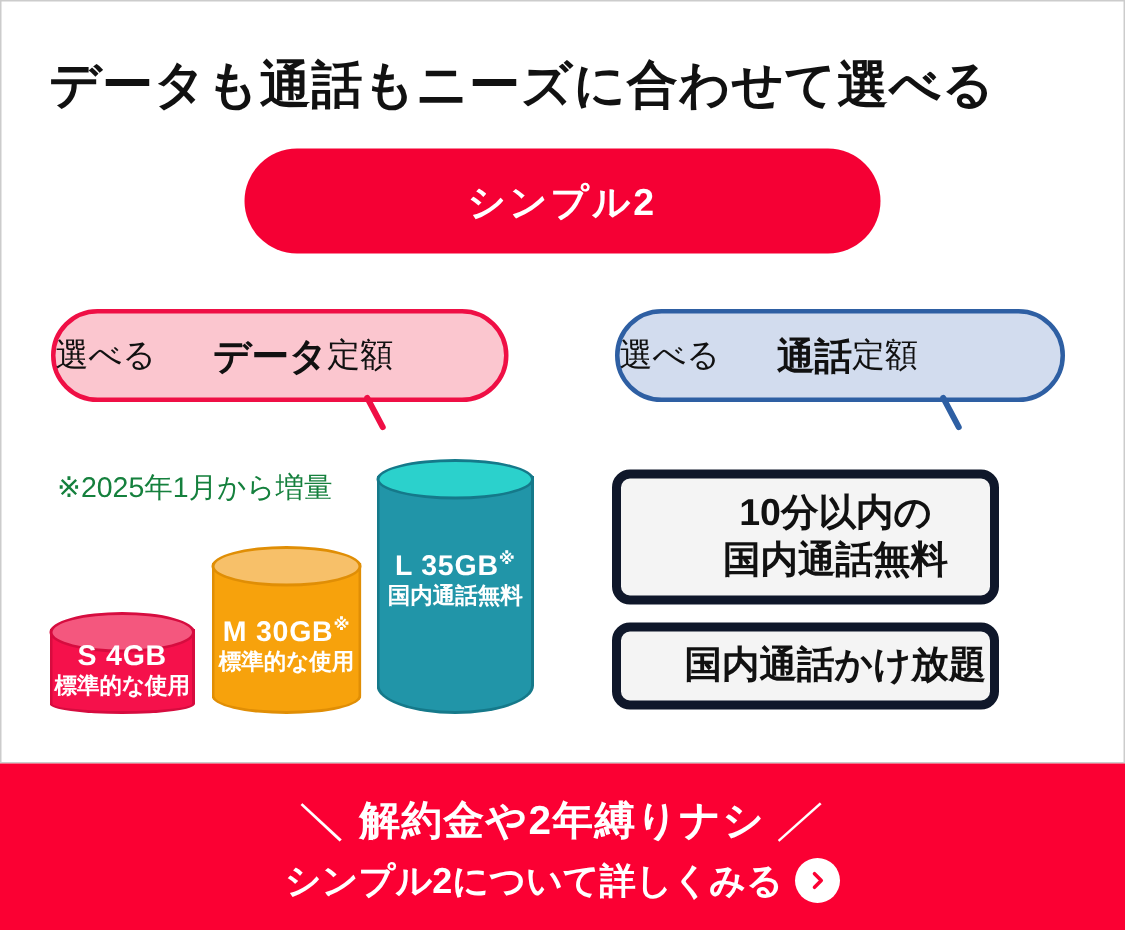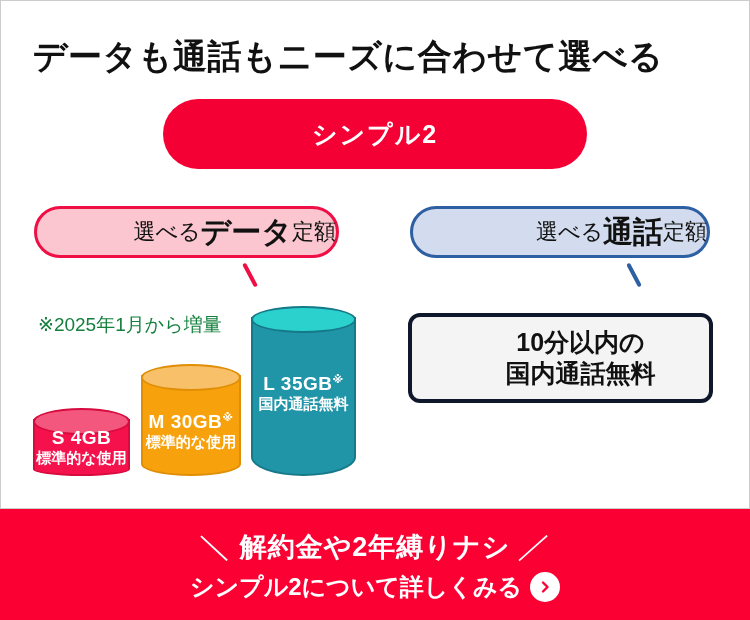--- a/index.html
+++ b/index.html
@@ -53,31 +53,31 @@
     font-weight: 700;
     letter-spacing: 2px;
     display: flex;
     align-items: center;
     justify-content: center;
     box-sizing: border-box;
   }
   
   .bubble {
     position: absolute;
-    height: 52px;
+    height: 62px;
     border-radius: 31px;
     display: flex;
     align-items: center;
-    justify-content: flex-end;
+    justify-content: flex-start;
     box-sizing: border-box;
     font-size: 22px;
     color: #111111;
     white-space: nowrap;
   }
-  .bubble b { font-weight: 700; font-size: 30px; }
+  .bubble b { font-weight: 700; font-size: 25px; margin-left: 38px; }
   .bubble-data {
     left: 34px; top: 206px;
     width: 305px;
     background: #fbc6cf;
     border: 3px solid #ef0f45;
   }
   .bubble-call {
     left: 410px; top: 206px;
     width: 300px;
     background: #d2dcee;
@@ -141,30 +141,30 @@
   .cyl-s .body { background: #f5114b; border: 2px solid #d60c3f; border-top: none; }
   .cyl-s .top  { background: #f4577e; border: 2px solid #d60c3f; }
   
   .cyl-m { left: 141px; top: 364px; width: 100px; height: 112px; }
   .cyl-m .body { background: #f7a20c; border: 2px solid #e08e05; border-top: none; }
   .cyl-m .top  { background: #f7c069; border: 2px solid #e08e05; }
   
   .cyl-l { left: 251px; top: 306px; width: 105px; height: 170px; }
   .cyl-l .body { background: #2195a8; border: 2px solid #15798a; border-top: none; }
   .cyl-l .top  { background: #2bd1cc; border: 2px solid #15798a; }
-  .cyl-l .txt { bottom: 62px; }
+  .cyl-l .txt { bottom: 68px; }
   .cyl-m .txt { bottom: 24px; }
 
   
   .feat {
     position: absolute;
     left: 408px;
-    width: 305px;
+    width: 258px;
     background: #f4f4f4;
-    border: 4px solid #0f172a;
+    border: 6px solid #0f172a;
     border-radius: 12px;
     box-sizing: border-box;
     display: flex;
     align-items: center;
     justify-content: center;
     text-align: center;
     color: #111111;
     font-weight: 700;
     font-size: 25px;
     line-height: 1.25;
@@ -280,20 +280,23 @@
       <div class="use">国内通話無料</div>
     </div>
   </div>
 
   <div class="feat feat-1">
     <div>
       <div>10分以内の</div>
       <div>国内通話無料</div>
     </div>
   </div>
+  <div class="feat feat-2">
+    <div>国内通話かけ放題</div>
+  </div>
 
   <div class="cta">
     <div class="cta-top">
       <span class="slash l">＼</span>
       <span>解約金や2年縛りナシ</span>
       <span class="slash r">／</span>
     </div>
     <div class="cta-bottom">
       <span>シンプル2について詳しくみる</span>
       <span class="arrow-circle">

